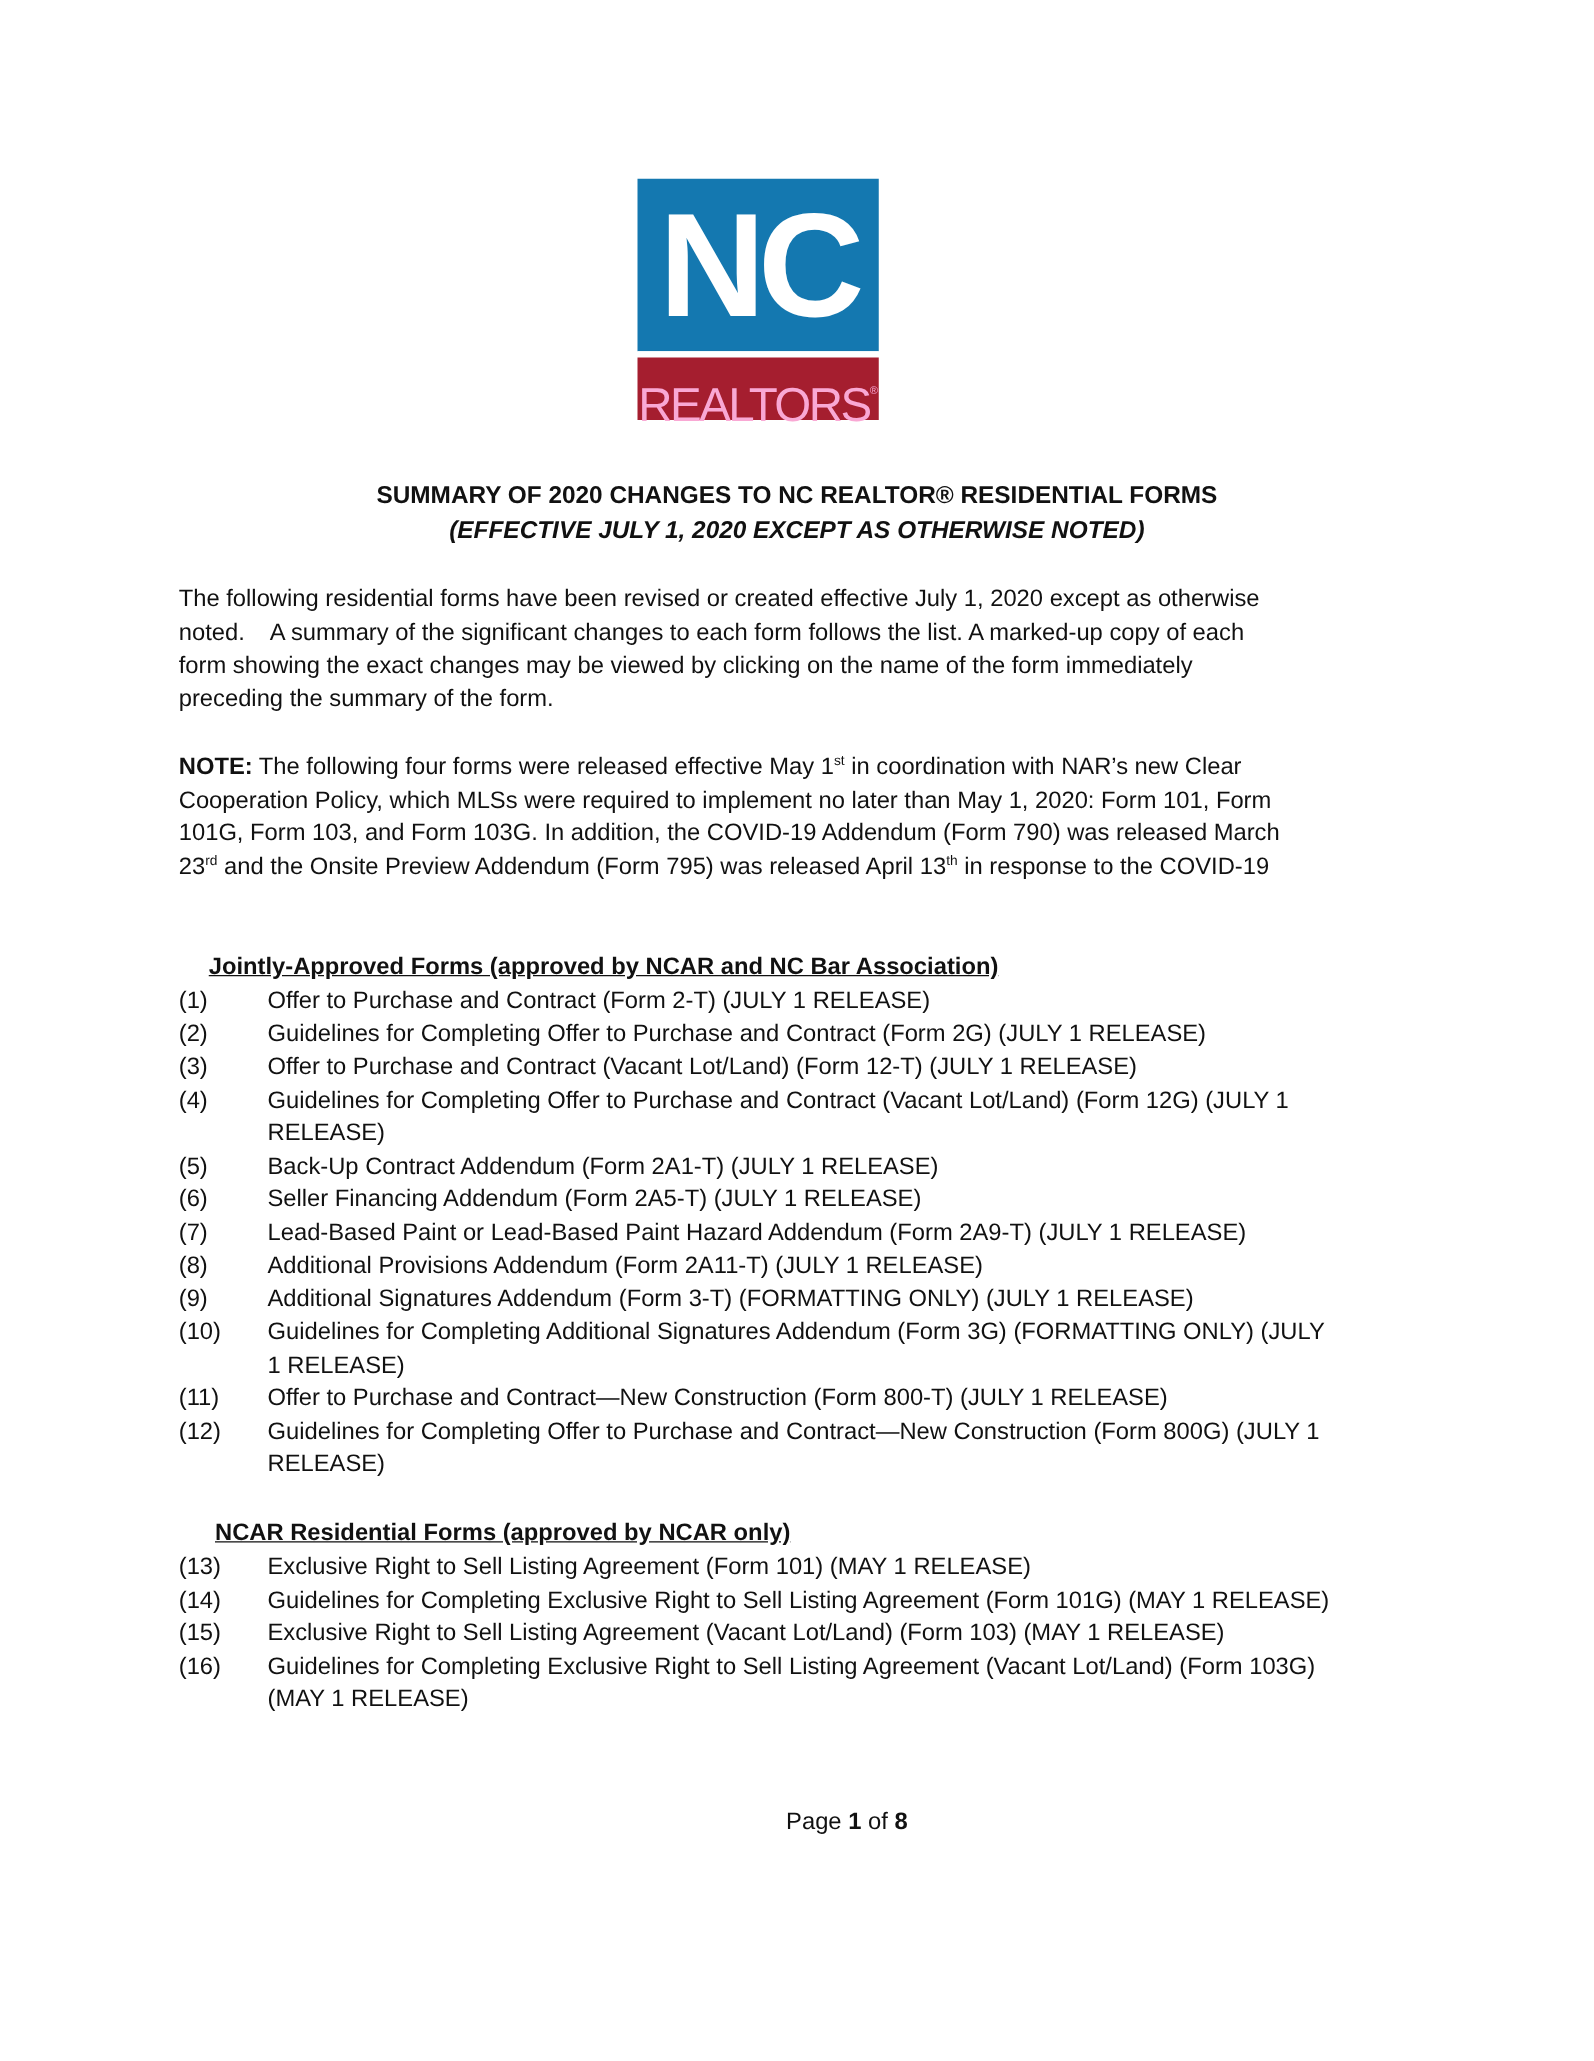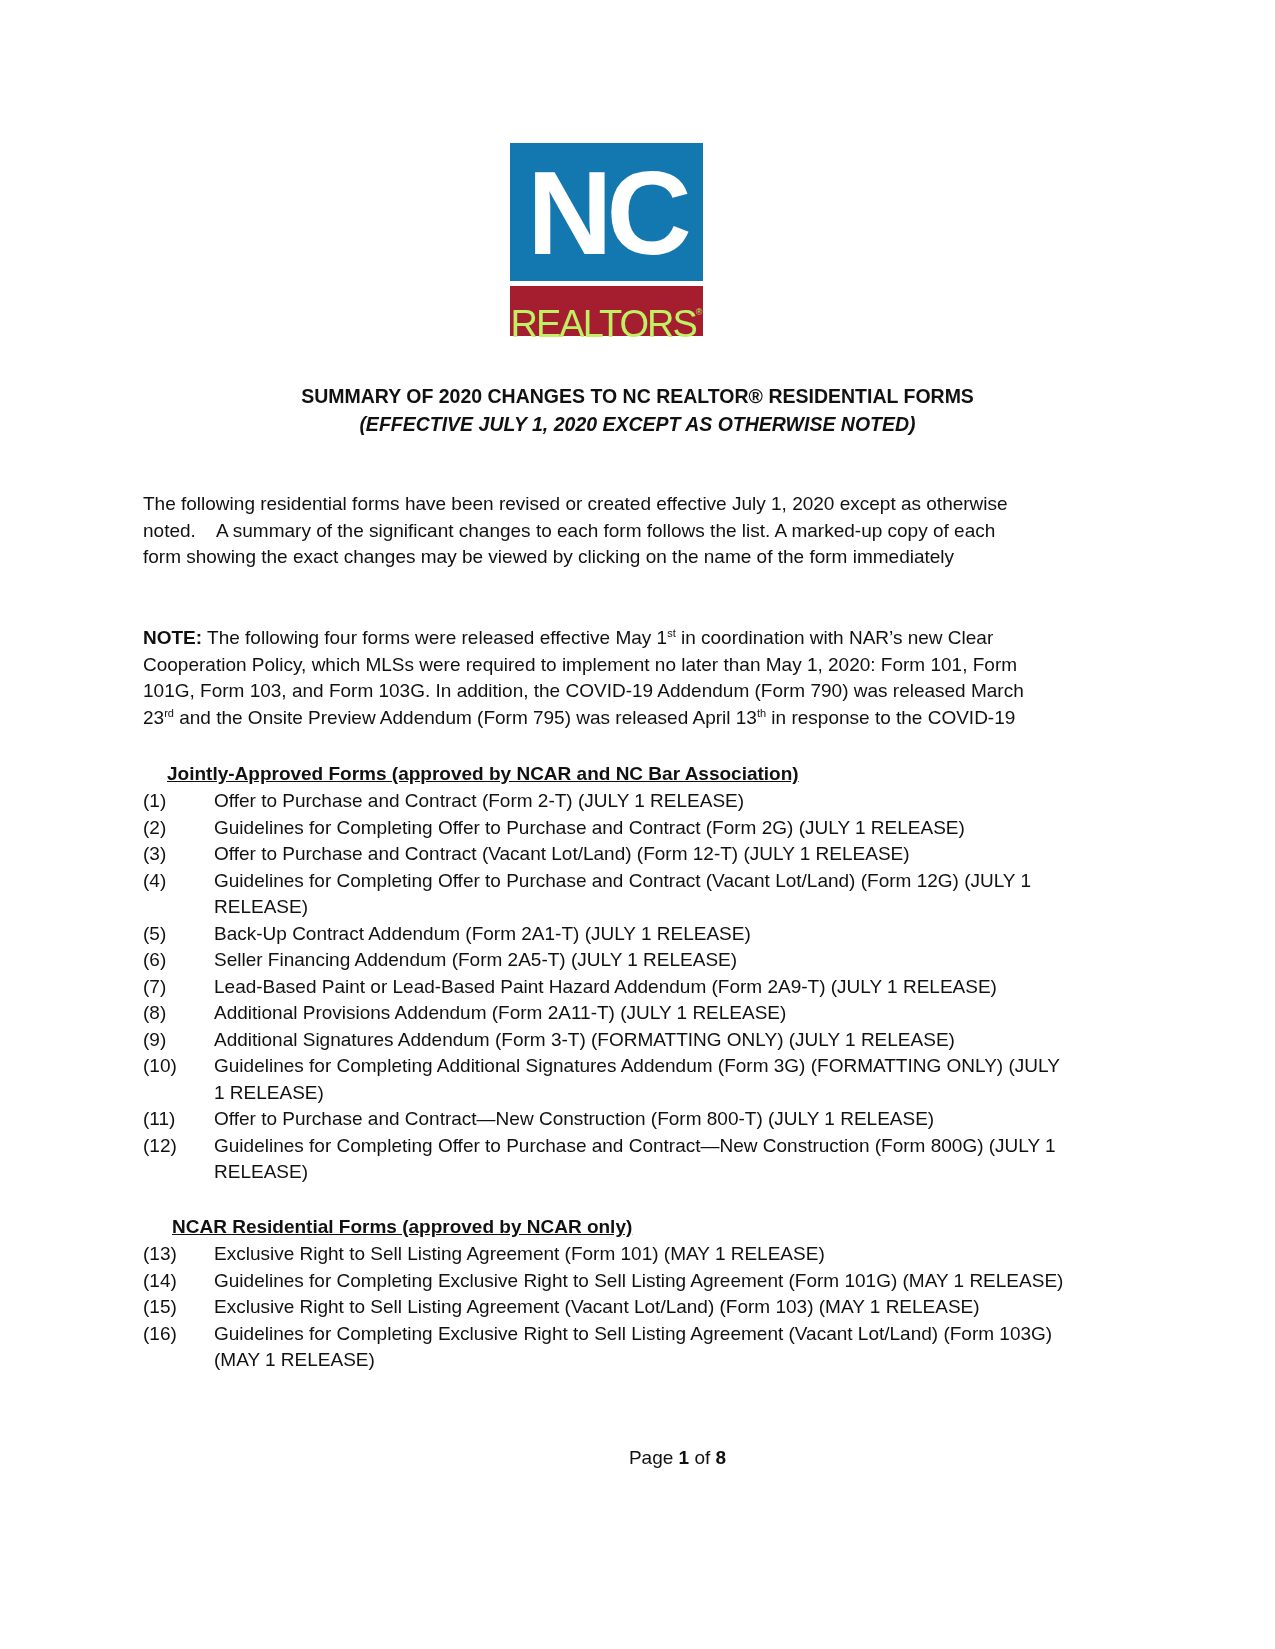--- a/index.html
+++ b/index.html
@@ -14,34 +14,34 @@
     .logo { position: absolute; left: 510px; top: 143px; width: 220px; height: 193px; }
     .logo-top {
       position: absolute; left: 0; top: 0; width: 193px; height: 138px;
       background: #1478b0; color: #ffffff; text-align: center;
       font-family: "Liberation Sans", sans-serif; font-weight: bold;
       font-size: 118px; line-height: 140px; letter-spacing: -6px;
     }
     .logo-gap { position: absolute; left: 0; top: 138px; width: 193px; height: 5px; background: #ffffff; }
     .logo-bottom {
       position: absolute; left: 0; top: 143px; width: 193px; height: 50px;
-      background: #a51e2f; color: #bef264; text-align: center;
+      background: #a51e2f; color: #f9a8d4; text-align: center;
       font-family: "Liberation Sans", sans-serif; font-size: 38px; line-height: 52px;
       letter-spacing: -2px;
     }
     .logo-bottom sup { font-size: 9px; letter-spacing: 0; vertical-align: 22px; }
 
     
     .title {
       position: absolute; left: 0; width: 1275px; text-align: center;
       font-weight: bold; font-size: 19.5px; line-height: 27px;
     }
     .para {
       position: absolute; left: 143px; width: 935px;
-      font-size: 19px; line-height: 26.5px; margin-top: 24px;
+      font-size: 19px; line-height: 26.5px;
     }
     .para sup { font-size: 11px; line-height: 0; }
     .heading {
       position: absolute; font-weight: bold; text-decoration: underline;
       font-size: 19px; line-height: 26.5px; margin-left: 24px;
     }
     .list { position: absolute; left: 143px; width: 935px; margin: 0; padding: 0; list-style: none; }
     .list-item { display: flex; font-size: 19px; line-height: 26.5px; }
     .list-num { width: 71px; flex: 0 0 71px; }
     .list-text { flex: 1; padding-right: 10px; }
@@ -63,20 +63,21 @@
     <div class="logo-bottom"><span>REALTORS</span><sup>®</sup></div>
   </div>
 
   <div class="title" style="top:383px;">SUMMARY OF 2020 CHANGES TO NC REALTOR® RESIDENTIAL FORMS</div>
   <div class="title" style="top:411px;font-style:italic;">(EFFECTIVE JULY 1, 2020 EXCEPT AS OTHERWISE NOTED)</div>
 
   <div class="para" style="top:467px;">
     <div>The following residential forms have been revised or created effective July 1, 2020 except as otherwise</div>
     <div style="white-space:pre;">noted.    A summary of the significant changes to each form follows the list. A marked-up copy of each</div>
     <div>form showing the exact changes may be viewed by clicking on the name of the form immediately</div>
+    <div>preceding the summary of the form.</div>
   </div>
 
   <div class="para" style="top:601px;">
     <div><b>NOTE:</b><span> The following four forms were released effective May 1</span><sup>st</sup><span> in coordination with NAR’s new Clear</span></div>
     <div>Cooperation Policy, which MLSs were required to implement no later than May 1, 2020: Form 101, Form</div>
     <div>101G, Form 103, and Form 103G. In addition, the COVID-19 Addendum (Form 790) was released March</div>
     <div><span>23</span><sup>rd</sup><span> and the Onsite Preview Addendum (Form 795) was released April 13</span><sup>th</sup><span> in response to the COVID-19</span></div>
   </div>
 
   <div class="heading" style="left:143px; top:761px;">Jointly-Approved Forms (approved by NCAR and NC Bar Association)</div>

